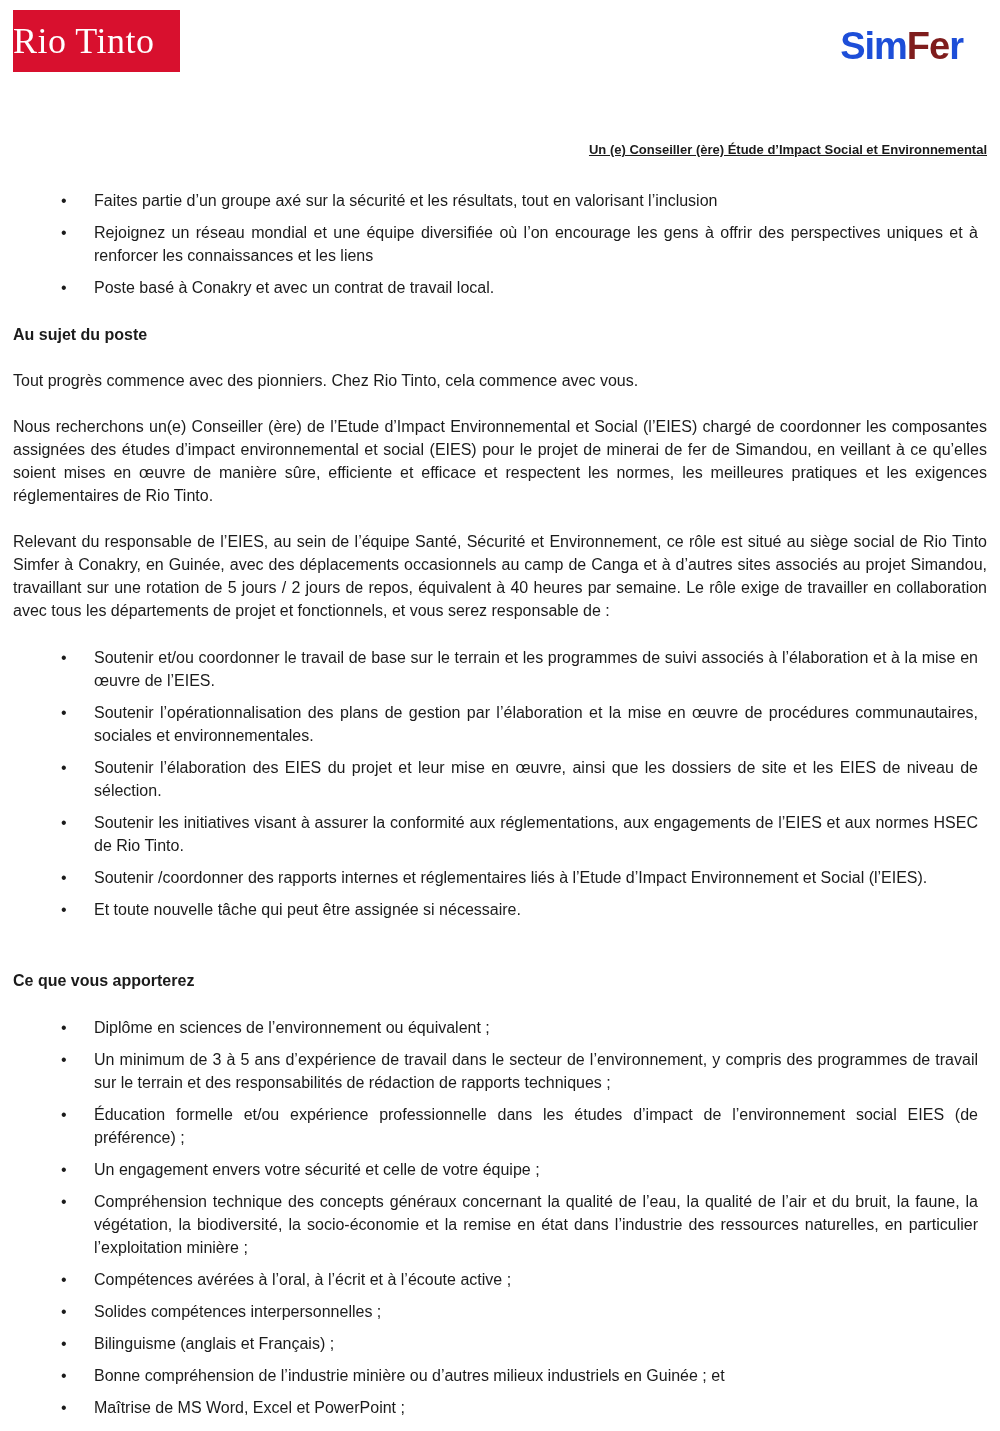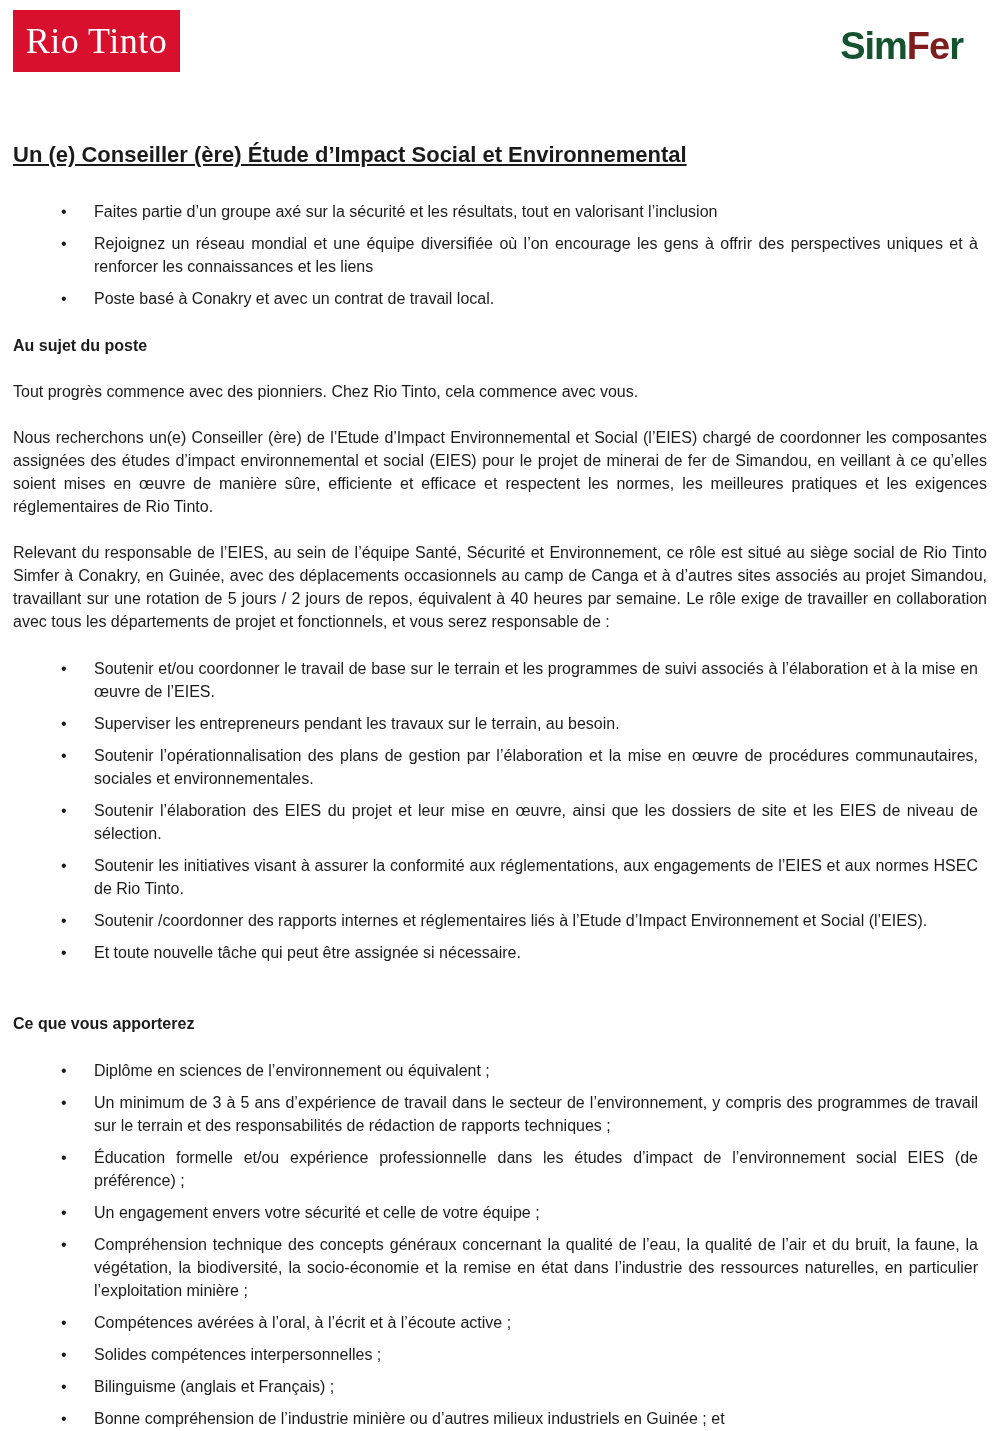--- a/index.html
+++ b/index.html
@@ -28,42 +28,42 @@
     align-items: flex-start;
     height: 62px;
   }
   .rt-logo {
     width: 167px;
     height: 62px;
     background: #d8102e;
     color: #ffffff;
     display: flex;
     align-items: center;
-    justify-content: center;
+    justify-content: flex-start;
     font-family: "Liberation Serif", serif;
     font-size: 36px;
     letter-spacing: 0.5px;
     white-space: nowrap;
   }
   .simfer-logo {
     margin-top: 17px;
     margin-right: 24px;
     font-size: 38px;
     font-weight: bold;
     line-height: 1;
     letter-spacing: -1px;
     white-space: nowrap;
   }
-  .sf-dark { color: #14532d; }
+  .sf-dark { color: #1d4ed8; }
   .sf-red  { color: #7f1d1d; }
   
   .doc-title {
-    font-size: 22px;
+    font-size: 13px;
     font-weight: bold;
-    text-align: left;
+    text-align: right;
     text-decoration: underline;
     margin: 70px 0 32px 0;
   }
   h2 {
     font-size: 16px;
     font-weight: bold;
     margin: 14px 0 20px 0;
     line-height: 23px;
   }
   h2.mt-lg { margin-top: 48px; }
@@ -117,21 +117,20 @@
     </ul>
 
     <h2>Au sujet du poste</h2>
 
     <p>Tout progrès commence avec des pionniers. Chez Rio Tinto, cela commence avec vous.</p>
     <p>Nous recherchons un(e) Conseiller (ère) de l’Etude d’Impact Environnemental et Social (l’EIES) chargé de coordonner les composantes assignées des études d’impact environnemental et social (EIES) pour le projet de minerai de fer de Simandou, en veillant à ce qu’elles soient mises en œuvre de manière sûre, efficiente et efficace et respectent les normes, les meilleures pratiques et les exigences réglementaires de Rio Tinto.</p>
     <p>Relevant du responsable de l’EIES, au sein de l’équipe Santé, Sécurité et Environnement, ce rôle est situé au siège social de Rio Tinto Simfer à Conakry, en Guinée, avec des déplacements occasionnels au camp de Canga et à d’autres sites associés au projet Simandou, travaillant sur une rotation de 5 jours / 2 jours de repos, équivalent à 40 heures par semaine. Le rôle exige de travailler en collaboration avec tous les départements de projet et fonctionnels, et vous serez responsable de :</p>
 
     <ul class="bullets">
       <li>Soutenir et/ou coordonner le travail de base sur le terrain et les programmes de suivi associés à l’élaboration et à la mise en œuvre de l’EIES.</li>
-      <li>Superviser les entrepreneurs pendant les travaux sur le terrain, au besoin.</li>
       <li>Soutenir l’opérationnalisation des plans de gestion par l’élaboration et la mise en œuvre de procédures communautaires, sociales et environnementales.</li>
       <li>Soutenir l’élaboration des EIES du projet et leur mise en œuvre, ainsi que les dossiers de site et les EIES de niveau de sélection.</li>
       <li>Soutenir les initiatives visant à assurer la conformité aux réglementations, aux engagements de l’EIES et aux normes HSEC de Rio Tinto.</li>
       <li>Soutenir /coordonner des rapports internes et réglementaires liés à l’Etude d’Impact Environnement et Social (l’EIES).</li>
       <li>Et toute nouvelle tâche qui peut être assignée si nécessaire.</li>
     </ul>
 
     <h2 class="mt-lg">Ce que vous apporterez</h2>
 
     <ul class="bullets">

